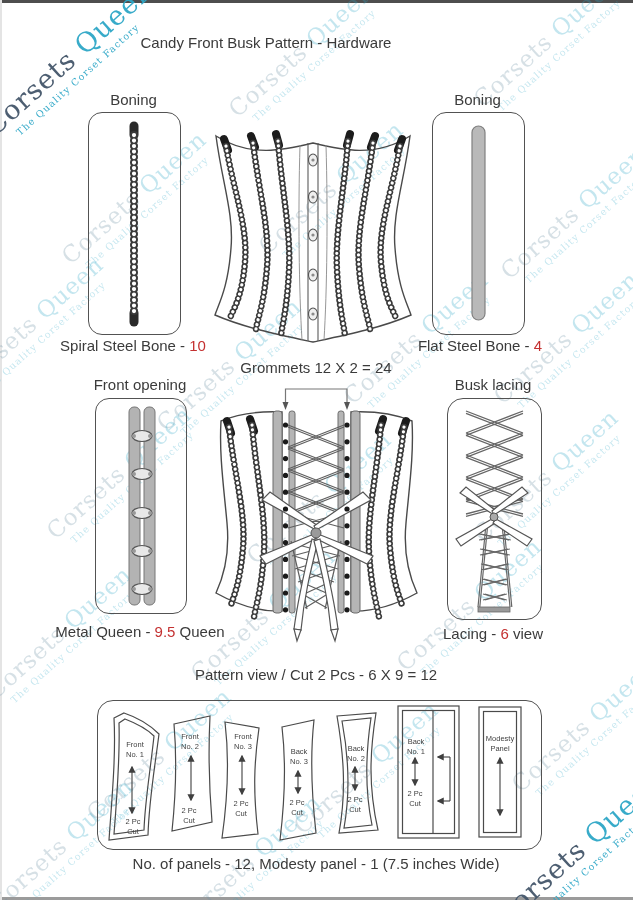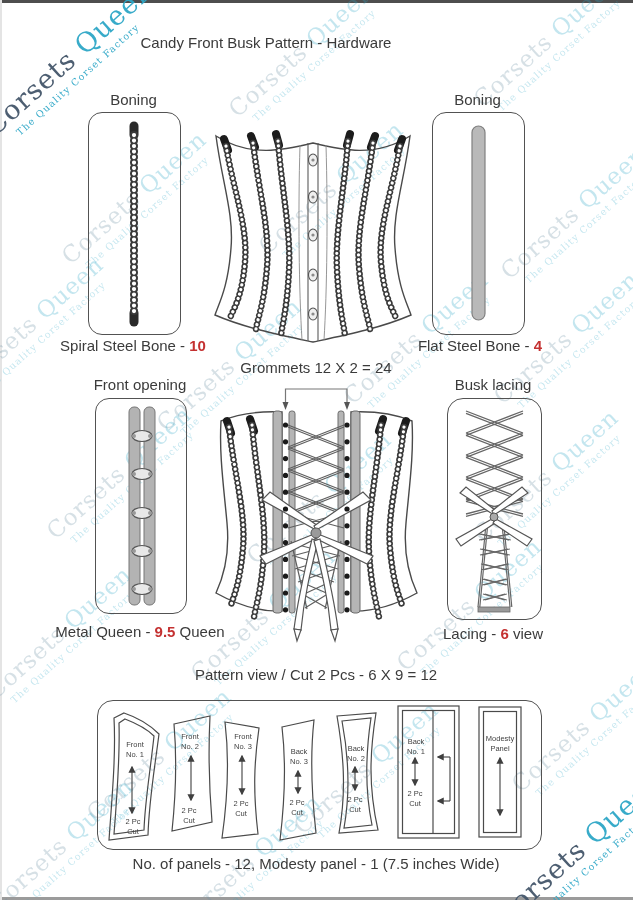--- a/index.html
+++ b/index.html
@@ -21,21 +21,21 @@
   .wm-tag{font-size:9.5px;color:#2ea7c7;letter-spacing:1.2px;margin-top:1px;}
   .wm-light{opacity:0.28;}
   .wm-light .wm-w1{color:#6f93a6;}
   .wm-strong{opacity:0.95;}
   .wm-strong .wm-main{font-size:27px;}
 
   
   .page-title{position:absolute;left:0;top:34px;width:532px;text-align:center;
     font-size:15px;color:#3a3a3a;}
   .lbl{position:absolute;font-size:15px;text-align:center;color:#3b3b3b;}
-  .red{color:#c43131;font-weight:bold;}
+  .red{color:#c43131;font-weight:normal;}
   .rbox{position:absolute;border:1.4px solid #525252;border-radius:14px;background:transparent;}
   .rbox svg{position:absolute;left:0;top:0;}
   .abs{position:absolute;}
 
   svg text{font-family:"Liberation Sans","DejaVu Sans",sans-serif;font-size:7.5px;fill:#3f3f3f;}
 </style>
 </head>
 <body>
 
 <div class="edge edge-top"></div>

